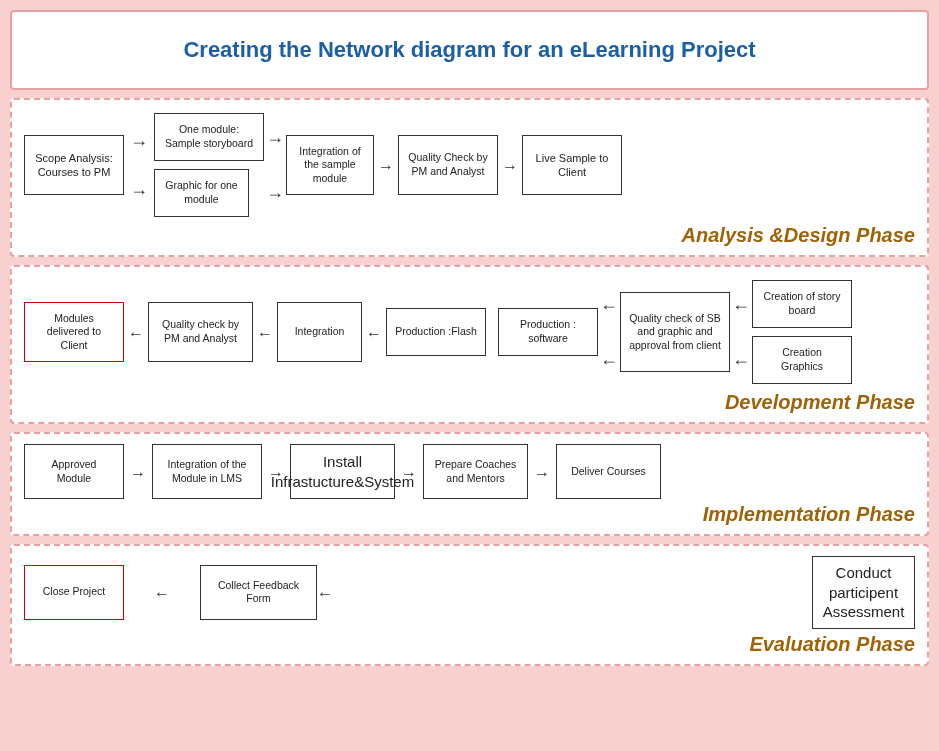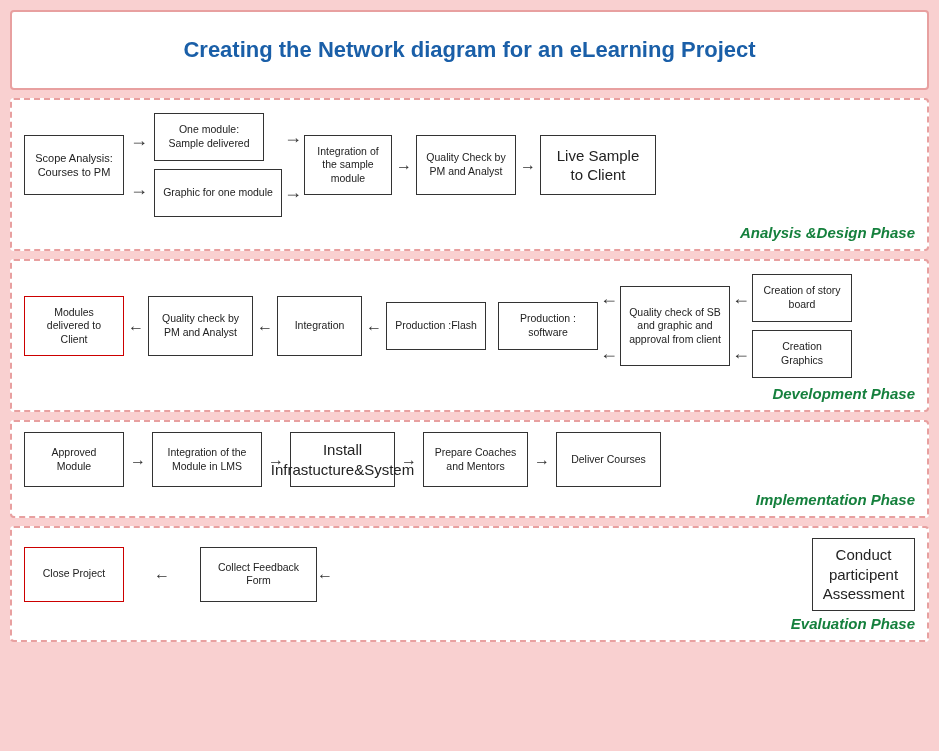--- a/index.html
+++ b/index.html
@@ -29,23 +29,23 @@
     }
     .phase-section {
       background: white;
       border: 2px dashed #e8a0a0;
       border-radius: 4px;
       padding: 10px 12px 8px 12px;
       margin-bottom: 8px;
       position: relative;
     }
     .phase-label {
-      font-size: 15px;
+      font-size: 20px;
       font-weight: bold;
-      color: #15803d;
+      color: #a16207;
       font-style: italic;
       text-align: right;
       margin-top: 4px;
     }
     .node {
       border: 1.5px solid #333;
       padding: 6px 8px;
       text-align: center;
       font-size: 11px;
       color: #222;
@@ -134,38 +134,38 @@
     <div class="phase1-content">
 
       <div class="node" style="width:100px; min-height:60px;">Scope Analysis: Courses to PM</div>
 
       <div class="fork-arrows">
         <span style="font-size:18px; color:#333; margin:0 2px;">→</span>
         <span style="font-size:18px; color:#333; margin:0 2px;">→</span>
       </div>
 
       <div class="fork-group">
-        <div class="node" style="width:110px; min-height:48px; font-size:10.5px;">One module: Sample delivered</div>
-        <div class="node" style="width:128px; min-height:48px; font-size:10.5px;">Graphic for one module</div>
+        <div class="node" style="width:110px; min-height:48px; font-size:10.5px;">One module: Sample storyboard</div>
+        <div class="node" style="width:95px; min-height:48px; font-size:10.5px;">Graphic for one module</div>
       </div>
 
       <div style="display:flex; flex-direction:column; align-items:center; justify-content:space-around; height:110px; margin:0 2px;">
         <span style="font-size:18px; color:#333;">→</span>
         <span style="font-size:18px; color:#333;">→</span>
       </div>
 
       <div class="node" style="width:88px; min-height:60px; font-size:10.5px; align-self:center;">Integration of the sample module</div>
 
       <div class="arrow arrow-right" style="margin:0 4px; align-self:center;"></div>
 
       <div class="node" style="width:100px; min-height:60px; font-size:10.5px; align-self:center;">Quality Check by PM and Analyst</div>
 
       <div class="arrow arrow-right" style="margin:0 4px; align-self:center;"></div>
 
-      <div class="node" style="width:116px; min-height:60px; font-size:15px; align-self:center;">Live Sample to Client</div>
+      <div class="node" style="width:100px; min-height:60px; font-size:11px; align-self:center;">Live Sample to Client</div>
     </div>
     <div class="phase-label">Analysis &amp;Design Phase</div>
   </div>
 
   <div class="phase-section">
     <div class="phase2-content">
 
       <div class="node node-red" style="width:100px; min-height:60px; font-size:10.5px;">Modules delivered to Client</div>
       <div class="arrow arrow-left" style="margin:0 4px;"></div>
 

